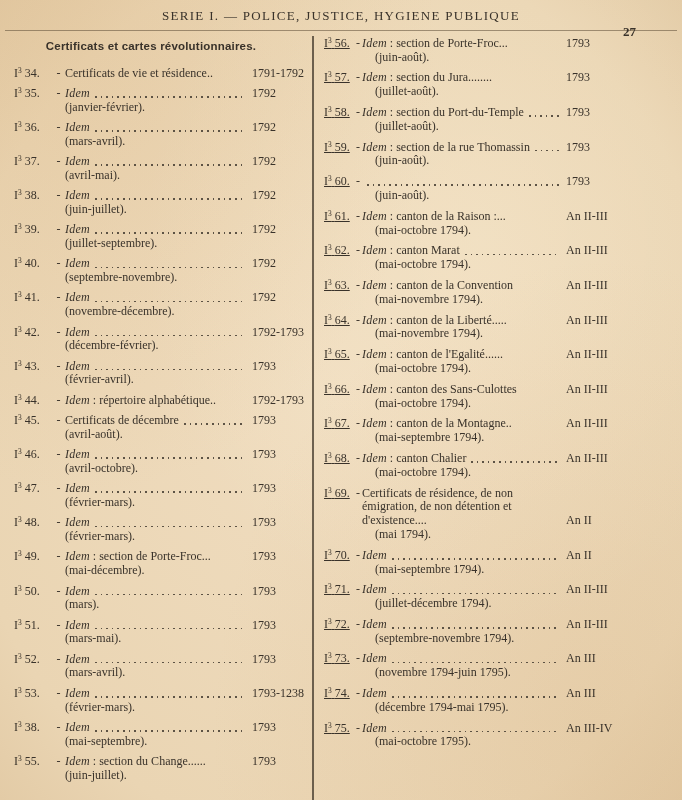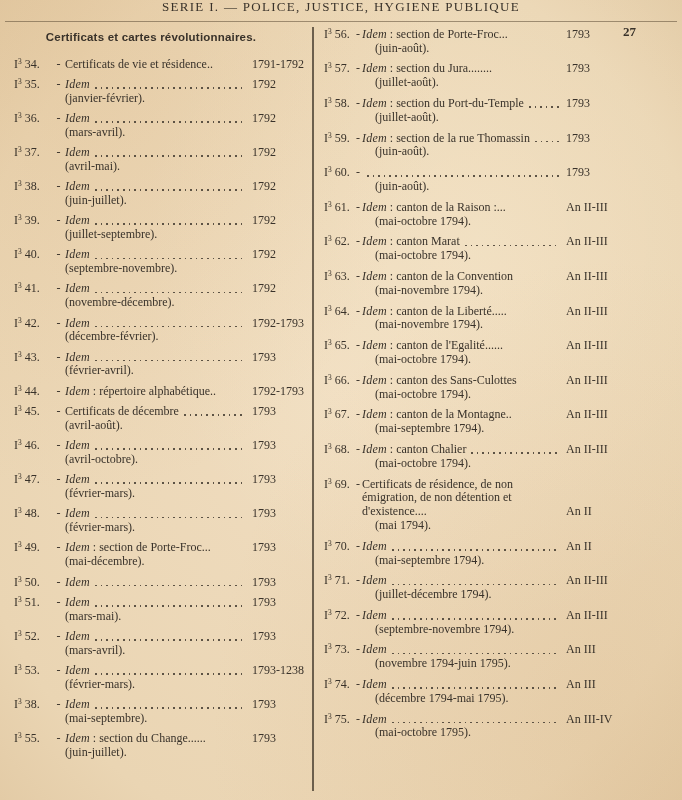--- a/index.html
+++ b/index.html
@@ -10,39 +10,39 @@
     overflow:hidden;
     font-family:"Liberation Serif","DejaVu Serif",serif;
     font-size:12px;line-height:13.8px;
     color:var(--ink,#39322a);
     background:
       radial-gradient(ellipse at 12% 6%, rgba(214,172,118,.20), transparent 42%),
       radial-gradient(ellipse at 88% 92%, rgba(206,163,110,.18), transparent 46%),
       radial-gradient(ellipse at 70% 30%, rgba(255,245,220,.25), transparent 50%),
       radial-gradient(ellipse at 50% 50%, #f0ddc0 0%, #ead5b3 80%, #e3cba6 100%);
   }
-  .header{position:relative;text-align:center;
+  .header{position:relative;padding-top:9px;text-align:center;
     font-size:13px;letter-spacing:1.3px;white-space:nowrap;}
   .pagenum{position:absolute;right:46px;top:25px;letter-spacing:0;font-weight:bold;}
   .rule{border-top:1px solid rgba(92,76,54,.55);margin:7px 5px 0 5px;}
   .cols{display:flex;align-items:stretch;height:calc(800px - 31px);}
   .col{box-sizing:border-box;}
   .col-left{width:312px;padding:0 2px 0 14px;}
   .divider{width:2px;background:rgba(72,61,47,.78);margin-top:5px;}
   .col-right{flex:1;padding:6px 42px 0 10px;}
   .heading{
     font-family:"Liberation Sans","DejaVu Sans",sans-serif;
     font-weight:bold;font-size:11.5px;letter-spacing:.2px;
     text-align:center;margin:9px 30px 13px 8px;
   }
   .entry{margin-bottom:7px;}
   .col-left .entry{margin-bottom:6.5px;}
   .line1{display:flex;align-items:flex-end;}
   .num{flex:0 0 38px;align-self:flex-start;white-space:nowrap;}
-  .col-right .num{flex-basis:32px;}
+  .col-right .num{flex-basis:32px;text-decoration:underline;}
   .cote-sup{font-size:7.5px;vertical-align:4px;line-height:0;}
   .dash{flex:0 0 13px;align-self:flex-start;text-align:center;}
   .col-right .dash{flex-basis:6px;text-align:left;}
   .title{align-self:flex-start;}
   .title i{letter-spacing:.2px;}
   .leader{
     flex:1 1 10px;height:1.6px;align-self:flex-end;
     margin:0 6px 3px 5px;
     background:repeating-linear-gradient(90deg, rgba(77,68,56,.9) 0 1.6px, transparent 1.6px 5.6px);
   }
@@ -226,20 +226,21 @@
     <div class="note">(mai-décembre).</div>
   </div>
           <div class="entry">
     <div class="line1">
       <span class="num"><span class="cote-prefix">I</span><sup class="cote-sup">3</sup> <span class="n">50.</span></span>
       <span class="dash">-</span>
       <span class="title"><i>Idem</i></span>
       <span class="leader"></span>
       <span class="year">1793</span>
     </div>
+    <div class="note">(mars).</div>
   </div>
           <div class="entry">
     <div class="line1">
       <span class="num"><span class="cote-prefix">I</span><sup class="cote-sup">3</sup> <span class="n">51.</span></span>
       <span class="dash">-</span>
       <span class="title"><i>Idem</i></span>
       <span class="leader"></span>
       <span class="year">1793</span>
     </div>
     <div class="note">(mars-mai).</div>

